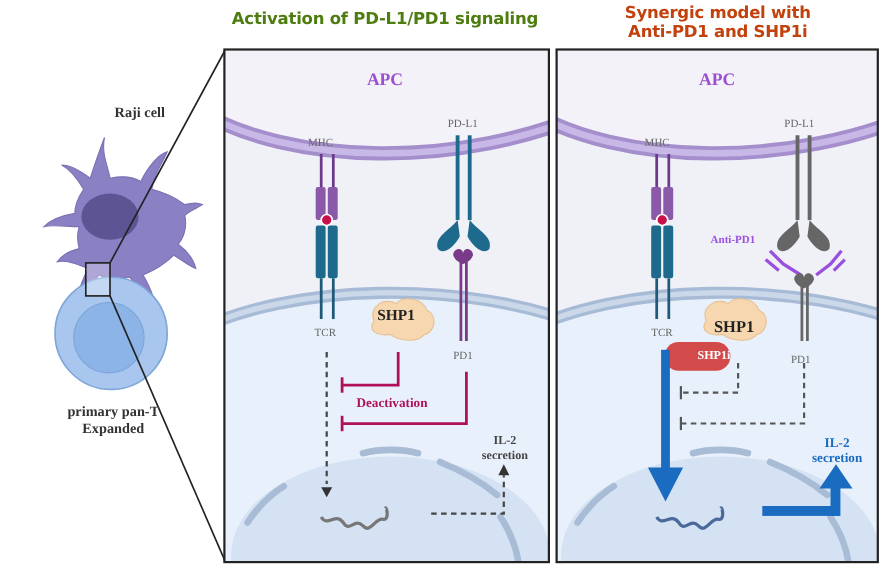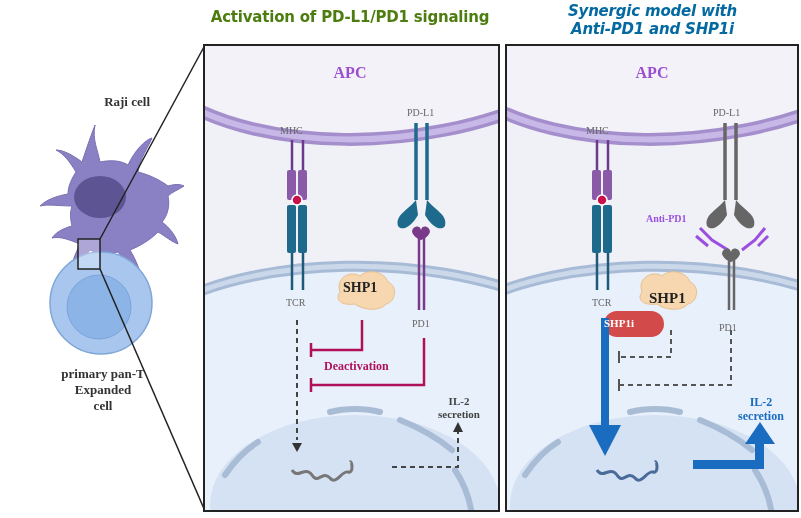--- a/index.html
+++ b/index.html
@@ -1,20 +1,20 @@
 <!DOCTYPE html>
 <html><head>
 <meta charset="utf-8">
 <style>
   html, body { margin:0; padding:0; background:#ffffff; }
   body { width:801px; height:518px; position:relative; overflow:hidden; font-family:"Liberation Sans", "DejaVu Sans", sans-serif; }
   svg { position:absolute; left:0; top:0; }
   .title { position:absolute; font-weight:bold; text-align:center; font-family:"DejaVu Sans", "Liberation Sans", sans-serif; }
   #t-left { left:200px; top:8px; width:300px; font-size:15px; color:#4d7c0f; letter-spacing:-0.2px; }
-  #t-right { left:505px; top:2px; width:295px; font-size:15px; color:#0369a1; line-height:18px; letter-spacing:-0.2px;font-style:italic; }
+  #t-right { left:505px; top:2px; width:295px; font-size:15px; color:#c2410c; line-height:18px; letter-spacing:-0.2px; }
   .lbl { position:absolute; font-family:Liberation Serif, serif; }
   .bold { font-weight:bold; }
 </style>
 </head>
 <body>
 
 <svg width="801" height="518" viewBox="0 0 801 518">
   <defs>
     <clipPath id="clipL">
         <rect x="204" y="45" width="295" height="466"></rect>
@@ -169,39 +169,38 @@
 <div class="title" id="t-left">Activation of PD-L1/PD1 signaling</div>
 <div class="title" id="t-right">
   <div>Synergic model with</div>
   <div>Anti-PD1 and SHP1i</div>
 </div>
 
 <div class="lbl bold" style="left:50px; top:94px; width:100px; text-align:right; font-size:13px; color:#333;">Raji cell</div>
 <div class="lbl bold" style="left:18px; top:366px; width:170px; text-align:center; font-size:13px; color:#333; line-height:16px;">
   <div>primary pan-T</div>
   <div>Expanded</div>
-  <div>cell</div>
 </div>
 
 <div class="lbl bold" style="left:320px; top:64px; width:60px; text-align:center; font-size:16px; color:#9b4fd0;">APC</div>
 <div class="lbl" style="left:280px; top:125px; font-size:10px; color:#666;">MHC</div>
 <div class="lbl" style="left:407px; top:107px; font-size:10px; color:#666;">PD-L1</div>
 <div class="lbl" style="left:286px; top:297px; font-size:10px; color:#666;">TCR</div>
 <div class="lbl" style="left:412px; top:318px; font-size:10px; color:#666;">PD1</div>
 <div class="lbl bold" style="left:343px; top:280px; font-size:14px; color:#222;">SHP1</div>
 <div class="lbl bold" style="left:324px; top:359px; font-size:12px; color:#b0105a;">Deactivation</div>
 <div class="lbl bold" style="left:420px; top:395px; width:78px; text-align:center; font-size:11px; color:#444; line-height:13px;">
   <div>IL-2</div>
   <div>secretion</div>
 </div>
 
 <div class="lbl bold" style="left:622px; top:64px; width:60px; text-align:center; font-size:16px; color:#9b4fd0;">APC</div>
 <div class="lbl" style="left:586px; top:125px; font-size:10px; color:#666;">MHC</div>
 <div class="lbl" style="left:713px; top:107px; font-size:10px; color:#666;">PD-L1</div>
 <div class="lbl" style="left:592px; top:297px; font-size:10px; color:#666;">TCR</div>
 <div class="lbl" style="left:719px; top:322px; font-size:10px; color:#666;">PD1</div>
 <div class="lbl bold" style="left:649px; top:290px; font-size:15px; color:#222;">SHP1</div>
-<div class="lbl bold" style="left:604px; top:317px; width:60px; text-align:left; font-size:11px; color:#ffffff;">SHP1i</div>
+<div class="lbl bold" style="left:604px; top:317px; width:60px; text-align:right; font-size:11px; color:#ffffff;">SHP1i</div>
 <div class="lbl bold" style="left:646px; top:213px; font-size:10px; color:#9b4fe0;">Anti-PD1</div>
 <div class="lbl bold" style="left:728px; top:395px; width:66px; text-align:center; font-size:12px; color:#1a6cc0; line-height:14px;">
   <div>IL-2</div>
   <div>secretion</div>
 </div>
 
 </body></html>

